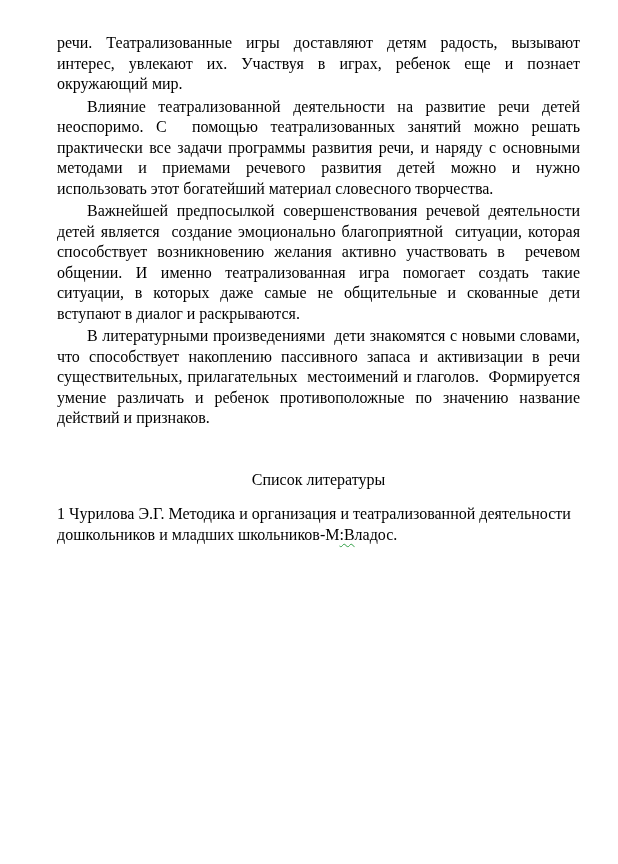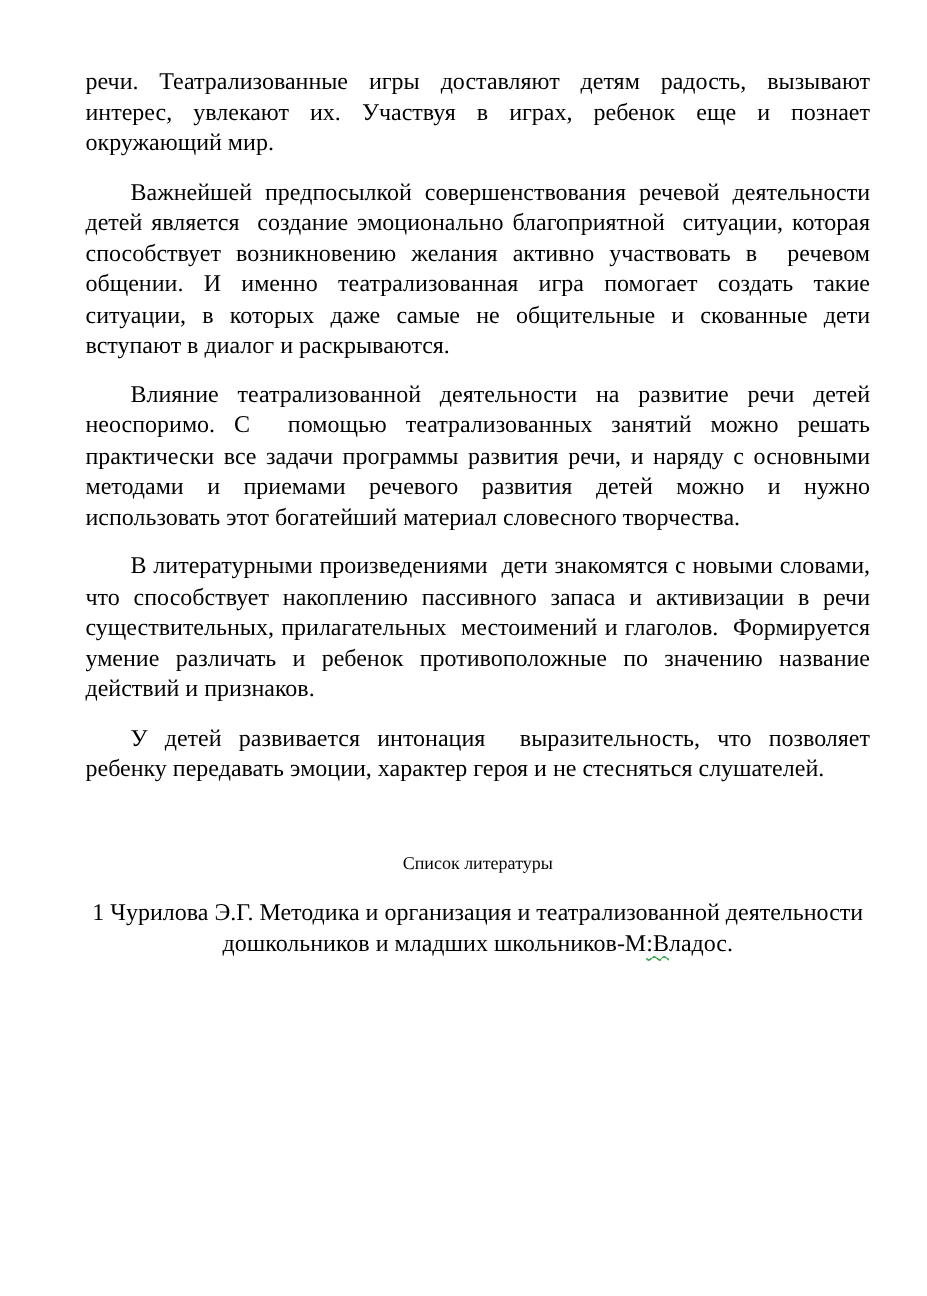--- a/index.html
+++ b/index.html
@@ -14,63 +14,62 @@
     box-sizing: border-box;
     background: #ffffff;
     padding: 33px 38px 0 57px;
     font-family: "Liberation Serif", "DejaVu Serif", serif;
     font-size: 16px;
     line-height: 20.5px;
     color: #000000;
     overflow: hidden;
   }
   .para {
-    margin: 12px 0 2px 0;
+    margin: 0 0 2px 0;
     text-align: justify;
     text-indent: 30px;
     white-space: pre-wrap;
   }
   .para.no-indent {
     text-indent: 0;
   }
   .heading {
     margin: 41px 0 14px 0;
-    font-size: 12px;
+    font-size: 16px;
     font-weight: normal;
     text-align: center;
     line-height: 20.5px;
   }
   .ref {
     margin: 0 0 6px 0;
-    text-align: center;
+    text-align: left;
     white-space: pre-wrap;
   }
   .squiggle {
     text-decoration-line: underline;
     text-decoration-style: wavy;
     text-decoration-thickness: 1px;
     text-underline-offset: 3px;
     text-decoration-skip-ink: none;
   }
 </style>
 </head>
 <body>
 
 <div class="page">
 
   <p class="para no-indent">речи. Театрализованные игры доставляют детям радость, вызывают интерес, увлекают их. Участвуя в играх, ребенок еще и познает окружающий мир.</p>
 
+  <p class="para">Влияние театрализованной деятельности на развитие речи детей неоспоримо. С  помощью театрализованных занятий можно решать практически все задачи программы развития речи, и наряду с основными методами и приемами речевого развития детей можно и нужно использовать этот богатейший материал словесного творчества.</p>
+
   <p class="para">Важнейшей предпосылкой совершенствования речевой деятельности детей является  создание эмоционально благоприятной  ситуации, которая способствует возникновению желания активно участвовать в  речевом общении. И именно театрализованная игра помогает создать такие ситуации, в которых даже самые не общительные и скованные дети вступают в диалог и раскрываются.</p>
-
-  <p class="para">Влияние театрализованной деятельности на развитие речи детей неоспоримо. С  помощью театрализованных занятий можно решать практически все задачи программы развития речи, и наряду с основными методами и приемами речевого развития детей можно и нужно использовать этот богатейший материал словесного творчества.</p>
 
   <p class="para">В литературными произведениями  дети знакомятся с новыми словами, что способствует накоплению пассивного запаса и активизации в речи существительных, прилагательных  местоимений и глаголов.  Формируется умение различать и ребенок противоположные по значению название действий и признаков.</p>
 
 
-  <p class="para">У детей развивается интонация  выразительность, что позволяет ребенку передавать эмоции, характер героя и не стесняться слушателей.</p>
 
 
   <h2 class="heading">Список литературы</h2>
 
   <div>
     <p class="ref"><span>1 Чурилова Э.Г. Методика и организация и театрализованной деятельности дошкольников и младших школьников-М</span><span class="squiggle" style="text-decoration-color: rgb(47, 158, 68);">:В</span><span>ладос.</span></p>
 
 
 
   </div>

